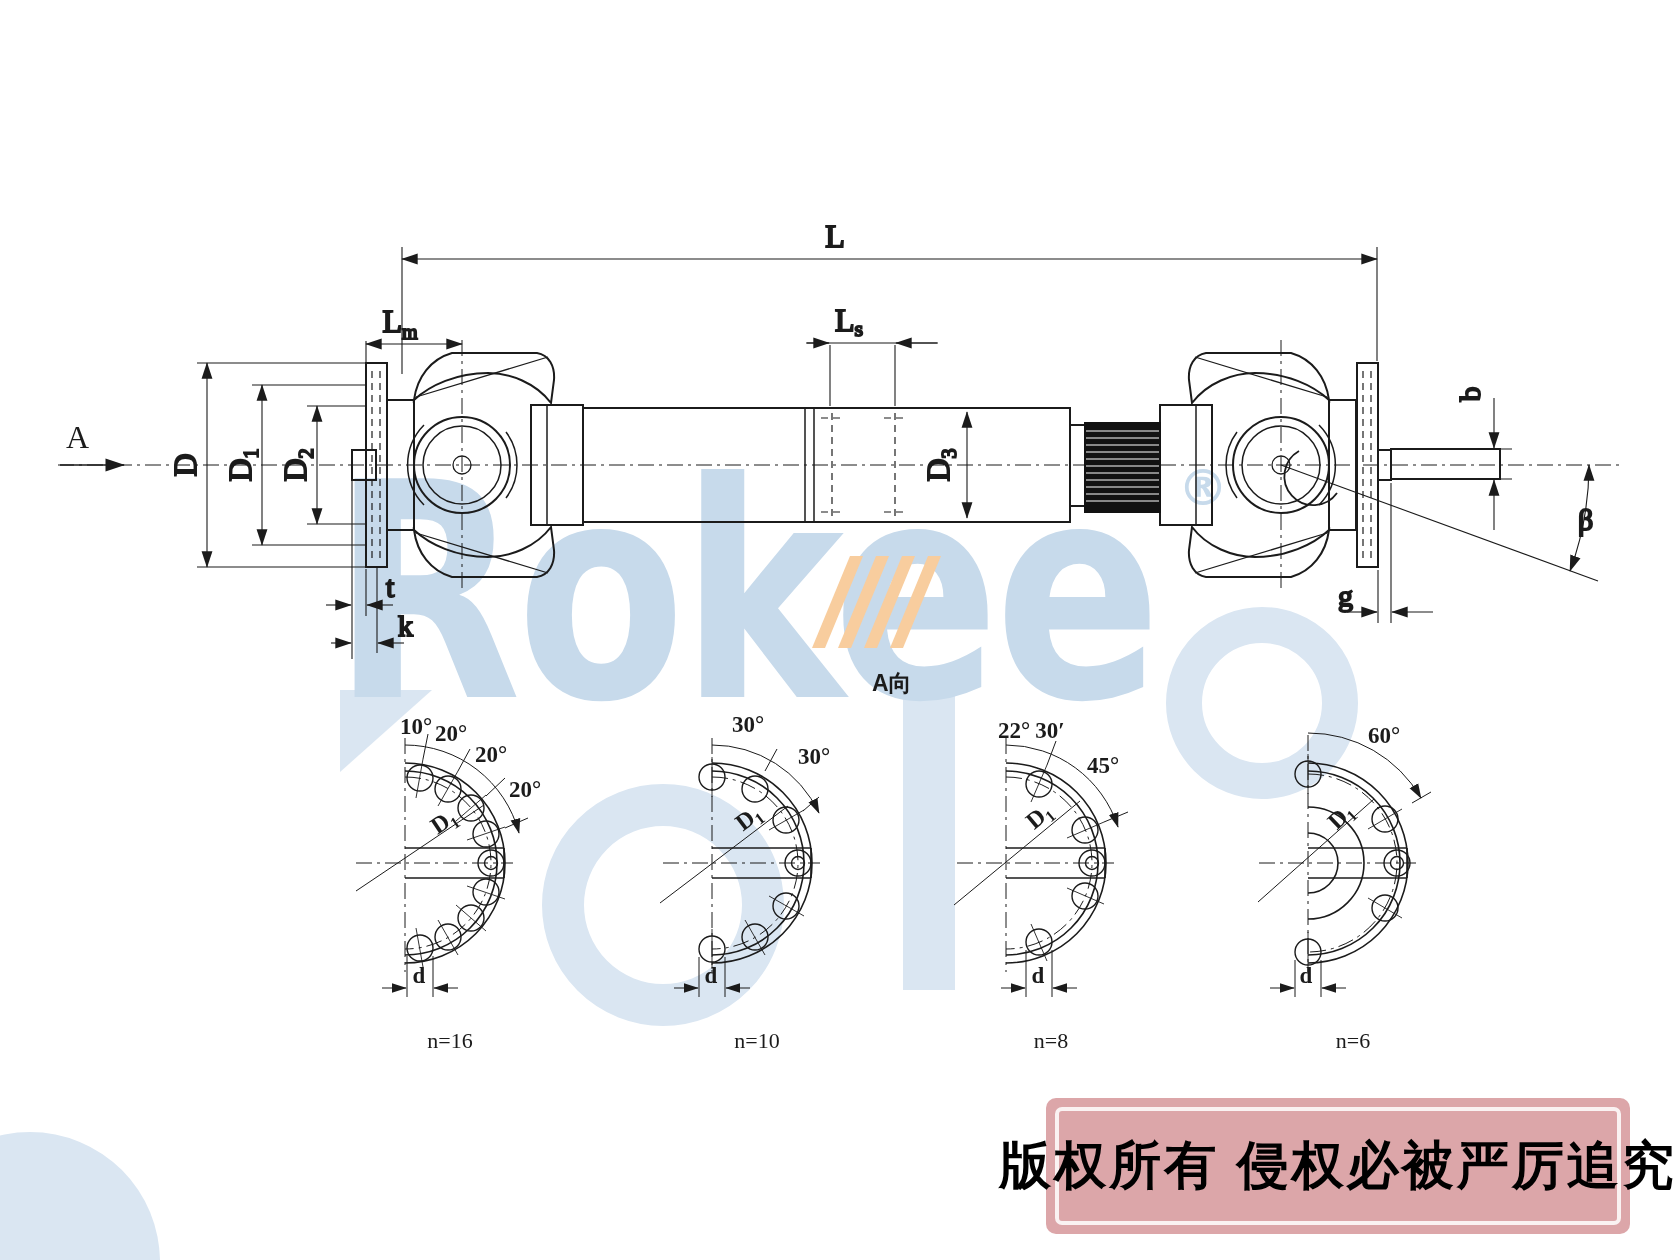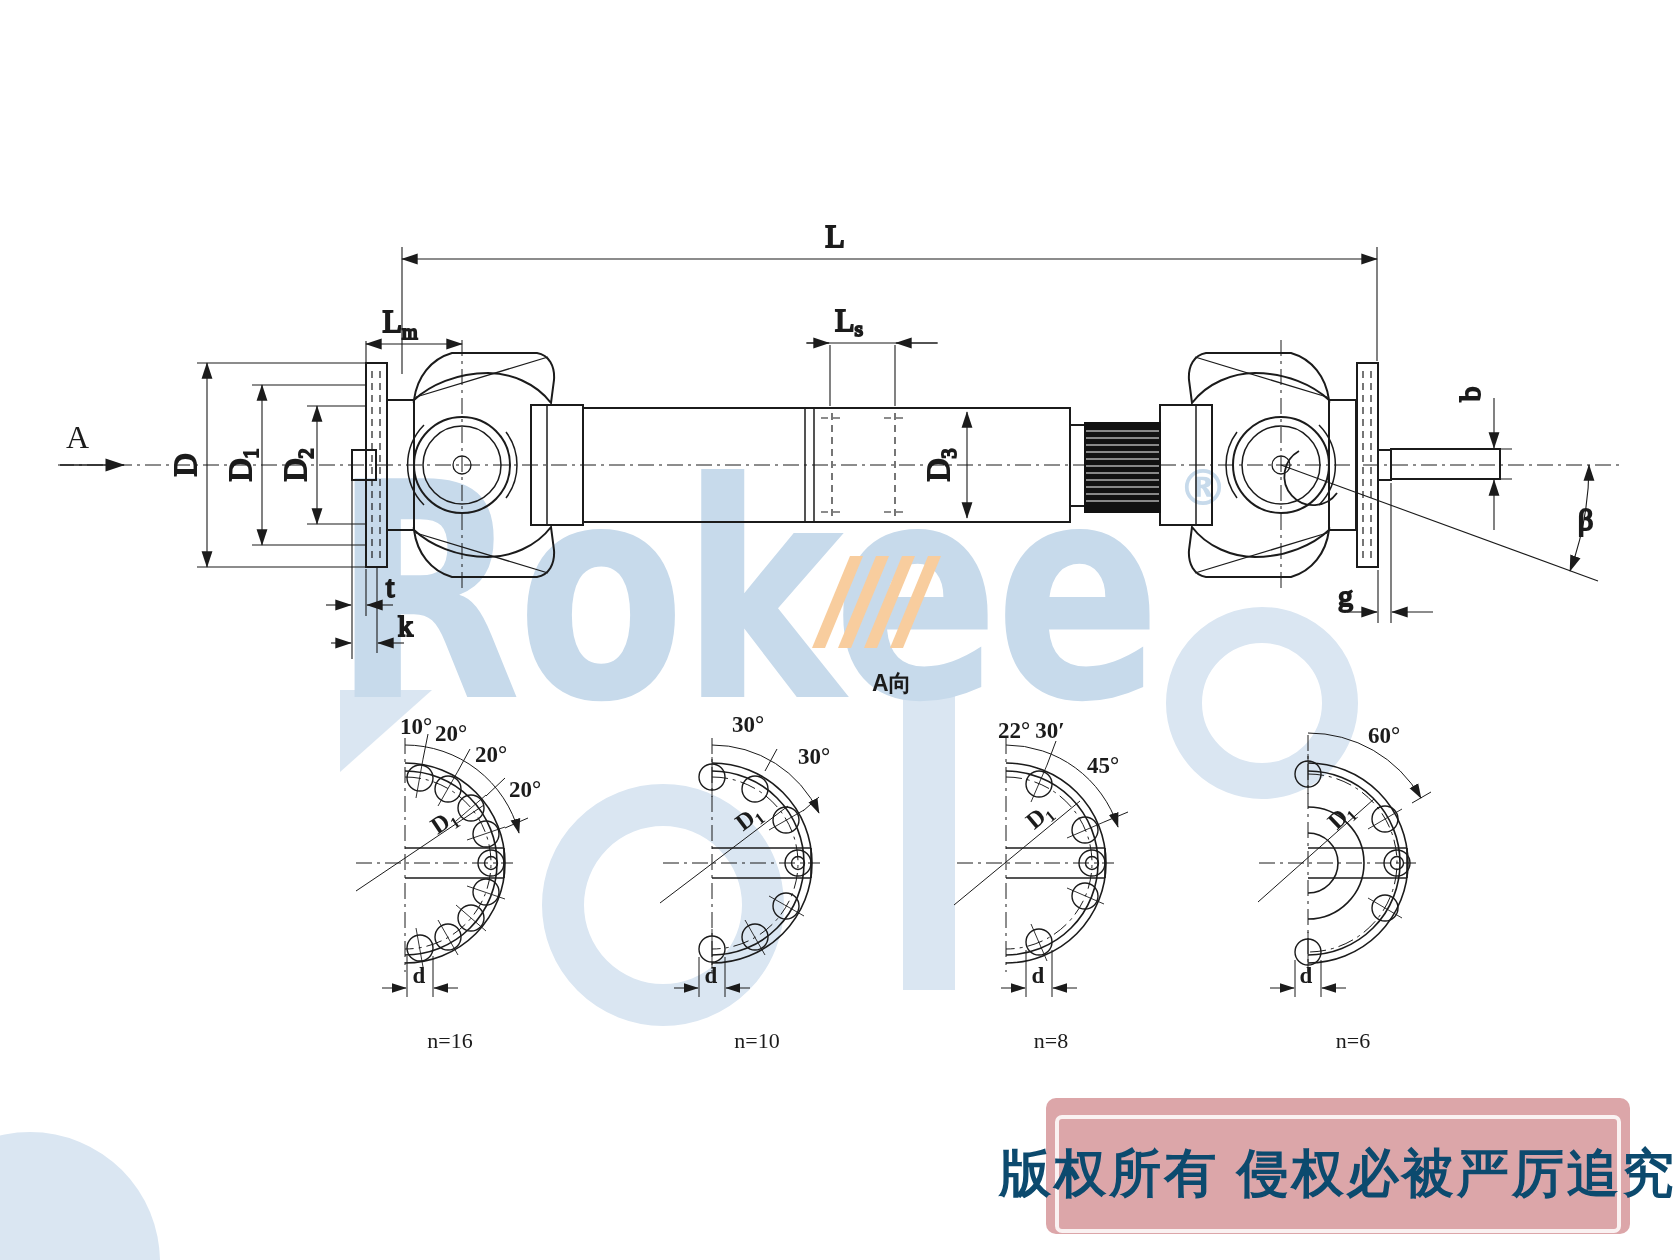--- a/index.html
+++ b/index.html
@@ -383,15 +383,15 @@
       </g>
       <text class="dimtxt" x="1384" y="743" text-anchor="middle" font-size="23" font-weight="bold" stroke="none">60°</text>
       <text class="dimtxt" transform="translate(1346,822) rotate(-44)" text-anchor="middle" font-size="24" font-weight="bold" stroke="none"><tspan>D</tspan><tspan font-size="16" dy="5">1</tspan></text>
       <text class="dimtxt" x="1306" y="983" text-anchor="middle" font-size="23" font-weight="bold" stroke="none">d</text>
       <text class="dimtxt" x="1353" y="1048" text-anchor="middle" font-size="22" stroke="none">n=6</text>
     </g>
   </g>
 </svg>
 
 <div id="copyright-stamp" style="background: rgb(220, 166, 169);">
-  <div class="inner" style="color: #0c4a6e; margin-top: 8px;">版权所有 侵权必被严厉追究</div>
+  <div class="inner" style="color: #000000;">版权所有 侵权必被严厉追究</div>
 </div>
 </div>
 
 </body></html>

